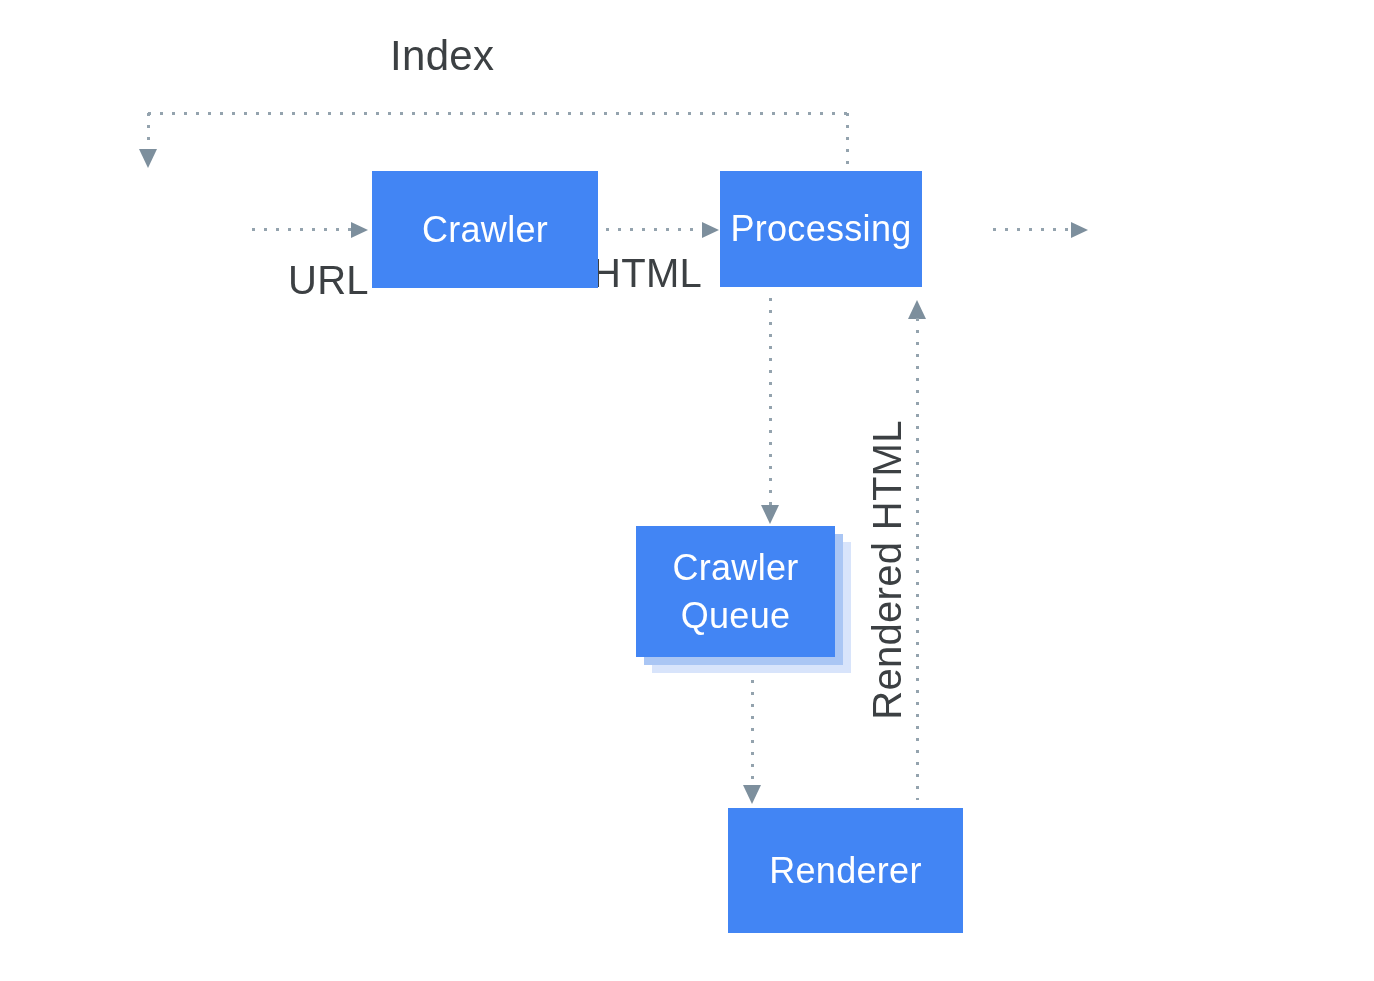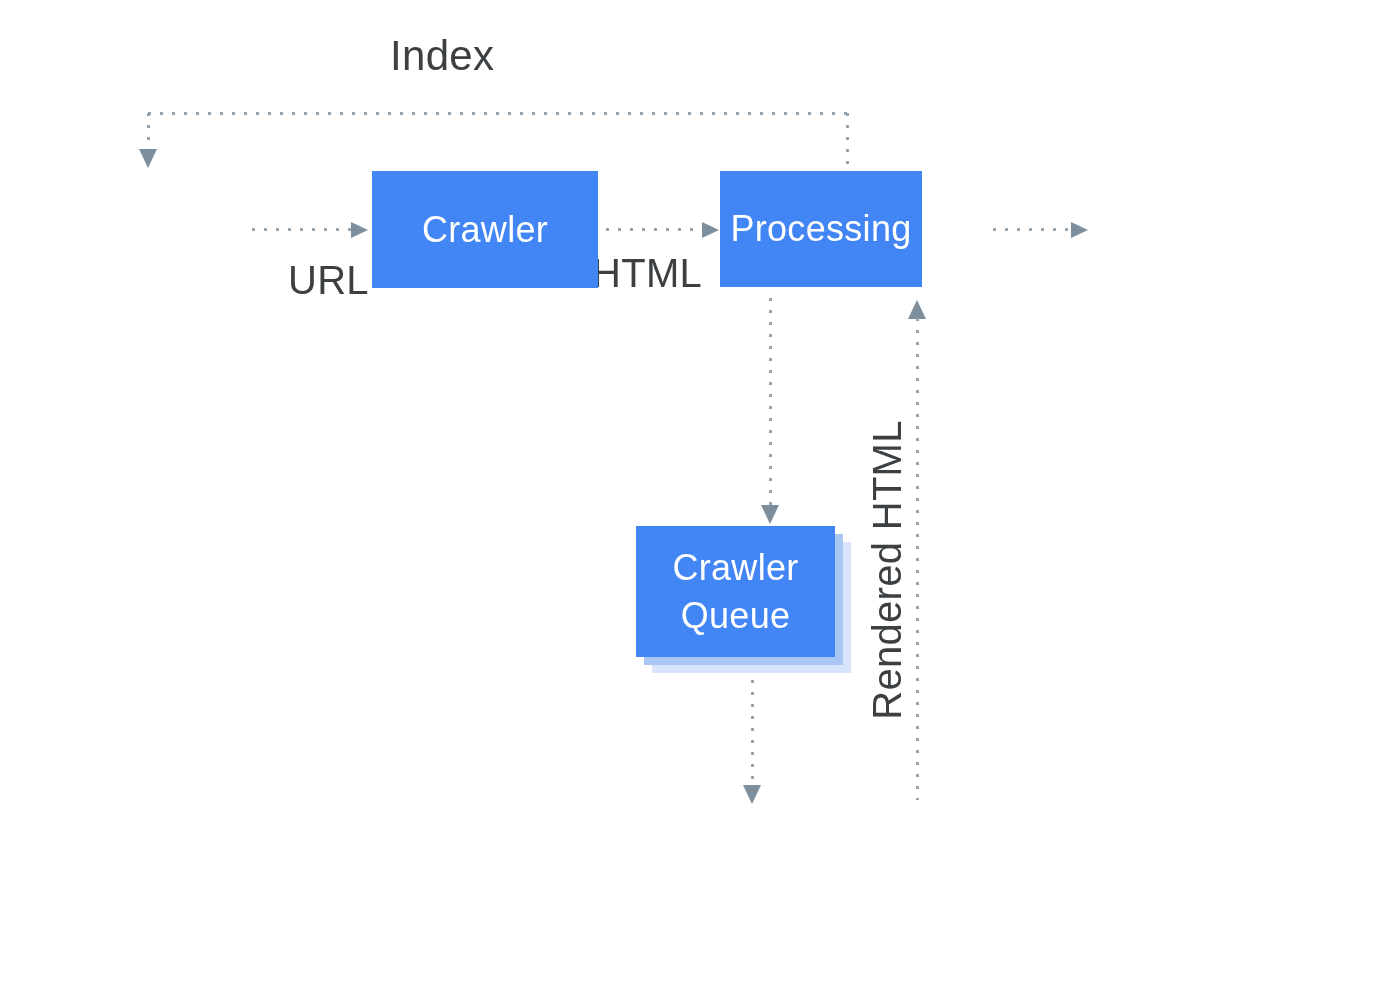--- a/index.html
+++ b/index.html
@@ -111,14 +111,15 @@
   <div class="vline" id="edge-rq-renderer"></div>
   <div class="arrow down" id="edge-rq-renderer-arrow"></div>
 
   <div class="arrow up" id="edge-renderer-proc-arrow"></div>
   <div class="vline" id="edge-renderer-proc"></div>
   <div class="edge-label" id="label-rendered-html">Rendered HTML</div>
 
   <div class="node" id="node-crawler">Crawler</div>
   <div class="node" id="node-processing">Processing</div>
   <div class="node shadowed" id="node-render-queue">Crawler Queue</div>
+  <div class="node" id="node-renderer">Renderer</div>
 
 </div>
 
 </body></html>

